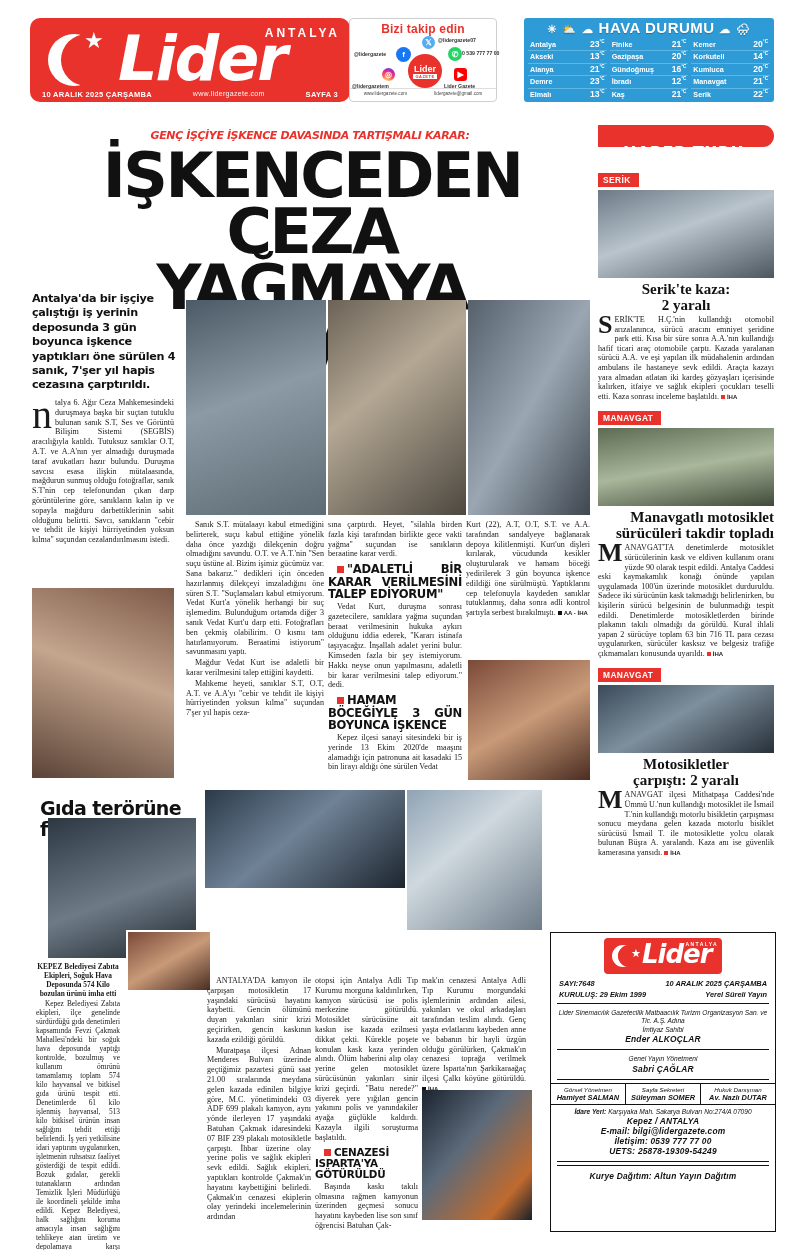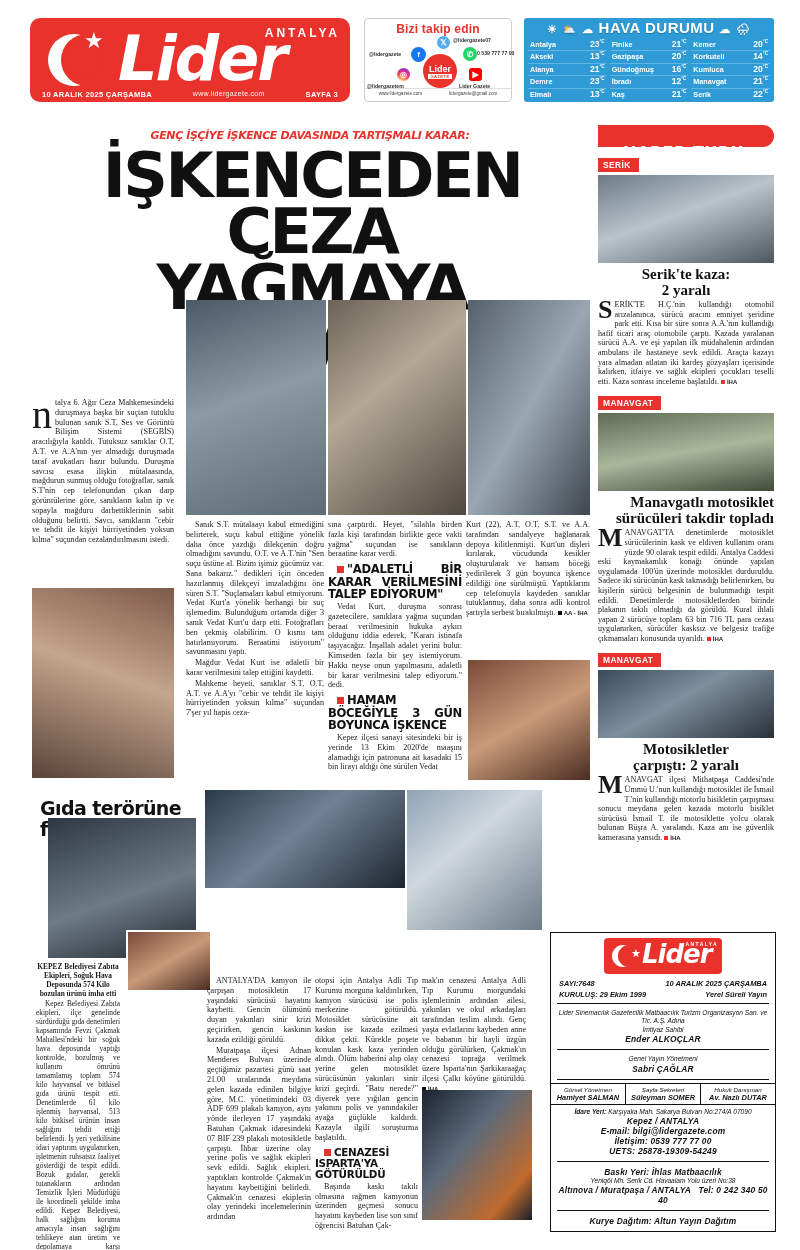--- a/index.html
+++ b/index.html
@@ -45,21 +45,21 @@
   .logo-footline {
     position:absolute; left:0; bottom:3px; width:320px;
     display:flex; justify-content:space-between; padding:0 12px;
     font-family:"Liberation Sans", sans-serif; font-size:7.5px;
     color:#fff; font-weight:bold; letter-spacing:.3px;
   }
   .logo-footline .mid { font-weight:normal; font-size:7px; opacity:.95; }
 
   
   .social-box {
-    position:absolute; left:364px; top:18px; width:148px; height:84px;
+    position:absolute; left:349px; top:18px; width:148px; height:84px;
     border:1px solid #cfcfcf; border-radius:4px; background:#fff;
     font-family:"Liberation Sans", sans-serif;
   }
   .social-title {
     text-align:center; color:#E8322B; font-size:12px; font-weight:bold;
     margin-top:3px; letter-spacing:.2px;
   }
   .social-mid { position:relative; height:52px; }
   .s-badge {
     position:absolute; border-radius:50%; color:#fff;
@@ -371,20 +371,21 @@
         </div>
       </div>
     </div>
   </div>
 
   <div class="kicker">GENÇ İŞÇİYE İŞKENCE DAVASINDA TARTIŞMALI KARAR:</div>
   <div class="head-main">
     <span>İŞKENCEDEN CEZA</span>
     <span class="l2">YAĞMAYA BERAAT</span>
   </div>
+  <div class="lead">Antalya'da bir işçiye çalıştığı iş yerinin deposunda 3 gün boyunca işkence yaptıkları öne sürülen 4 sanık, 7'şer yıl hapis cezasına çarptırıldı.</div>
 
   <div class="ph g1" style="left:186px;top:300px;width:140px;height:215px;"></div>
   <div class="ph g2" style="left:328px;top:300px;width:138px;height:215px;"></div>
   <div class="ph g3" style="left:468px;top:300px;width:122px;height:215px;"></div>
   <div class="ph g4" style="left:32px;top:588px;width:142px;height:190px;"></div>
   <div class="ph g10" style="left:468px;top:660px;width:122px;height:120px;"></div>
 
   <div class="col" style="left:32px;top:398px;width:142px;height:182px;">
     <p class="dropcap noind">ntalya 6. Ağır Ceza Mahkemesindeki duruşmaya başka bir suçtan tutuklu bulunan sanık S.T, Ses ve Görüntü Bilişim Sistemi (SEGBİS) aracılığıyla katıldı. Tutuksuz sanıklar O.T, A.T. ve A.A'nın yer almadığı duruşmada taraf avukatları hazır bulundu. Duruşma savcısı esasa ilişkin mütalaasında, mağdurun sunmuş olduğu fotoğraflar, sanık S.T'nin cep telefonundan çıkan darp görüntülerine göre, sanıkların kalın ip ve sopayla mağduru darbettiklerinin sabit olduğunu belirtti. Savcı, sanıkların "cebir ve tehdit ile kişiyi hürriyetinden yoksun kılma" suçundan cezalandırılmasını istedi.</p>
   </div>
@@ -407,21 +408,21 @@
     <p class="noind"><span>Kurt (22), A.T, O.T, S.T. ve A.A. tarafından sandalyeye bağlanarak depoya kilitlenmişti. Kurt'un dişleri kırılarak, vücudunda kesikler oluşturularak ve hamam böceği yedirilerek 3 gün boyunca işkence edildiği öne sürülmüştü. Yaptıklarını cep telefonuyla kaydeden sanıklar tutuklanmış, daha sonra adli kontrol şartıyla serbest bırakılmıştı.</span>
       <span class="src"><span class="sq"></span><span>AA - İHA</span></span>
     </p>
   </div>
 
   <div class="sidebar">
     <div class="sb-header">
       <span>HABER TURU</span>
     </div>
 
-    <div style="margin-top:7px;">
+    <div style="margin-top:22px;">
       <div class="tag">SERİK</div>
       <div class="ph g11" style="position:relative;left:0;top:3px;width:176px;height:88px;"></div>
       <div class="sb-title" style="margin-top:6px;">
         <span>Serik'te kaza:</span><br>
         <span>2 yaralı</span>
       </div>
       <div class="sb-body"><span>SERİK'TE H.Ç.'nin kullandığı otomobil arızalanınca, sürücü aracını emniyet şeridine park etti. Kısa bir süre sonra A.A.'nın kullandığı hafif ticari araç otomobile çarptı. Kazada yaralanan sürücü A.A. ve eşi yapılan ilk müdahalenin ardından ambulans ile hastaneye sevk edildi. Araçta kazayı yara almadan atlatan iki kardeş gözyaşları içerisinde kalırken, itfaiye ve sağlık ekipleri çocukları teselli etti. Kaza sonrası inceleme başlatıldı.</span>
         <span class="src"><span class="sqr"></span><span>İHA</span></span>
       </div>
     </div>
@@ -535,25 +536,20 @@
 
     <div class="imp-blk" style="border-top:1px solid #111;padding-top:3px;">
       <div class="sm"><b>İdare Yeri:</b> <span>Karşıyaka Mah. Sakarya Bulvarı No:274/A 07090</span></div>
       <div class="nm">Kepez / ANTALYA</div>
       <div class="nm"><span>E-mail:</span> <span>bilgi@lidergazete.com</span></div>
       <div class="nm"><span>İletişim:</span> <span>0539 777 77 00</span></div>
       <div class="nm"><span>UETS:</span> <span>25878-19309-54249</span></div>
     </div>
     <div class="imp-rule"></div>
 
-    <div class="imp-blk">
-      <div class="nm"><span>Baskı Yeri:</span> <span>İhlas Matbaacılık</span></div>
-      <div class="sm">Yeniqöl Mh. Serik Cd. Havaalanı Yolu üzeri No:38</div>
-      <div class="nm"><span>Altınova / Muratpaşa / ANTALYA</span> &nbsp; <span>Tel: 0 242 340 50 40</span></div>
-    </div>
     <div class="imp-rule"></div>
 
     <div class="imp-blk">
       <div class="nm"><span>Kurye Dağıtım:</span> <span>Altun Yayın Dağıtım</span></div>
     </div>
 
   </div>
 
 </div>
 

